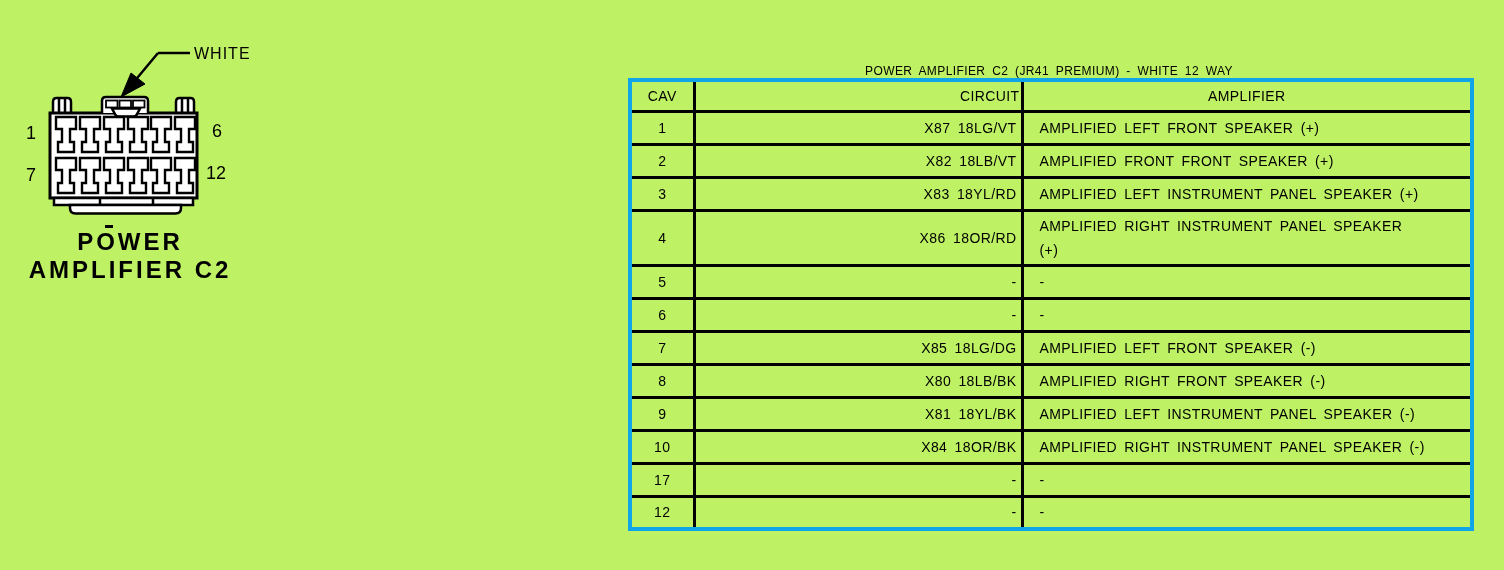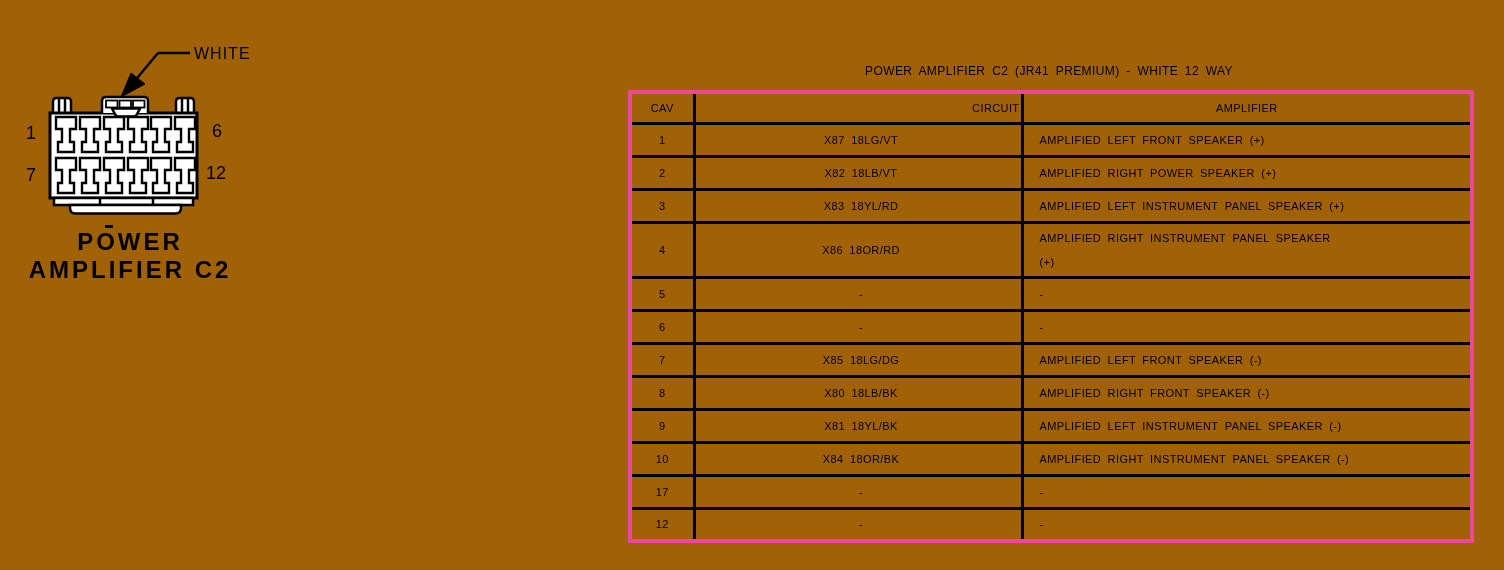--- a/index.html
+++ b/index.html
@@ -6,21 +6,21 @@
     margin: 0;
     padding: 0;
     background: #ffffff;
     font-family: "Liberation Sans", sans-serif;
     color: #000000;
   }
   .page {
     position: relative;
     width: 1504px;
     height: 570px;
-    background: #a16207;
+    background: #bef264;
     overflow: hidden;
   }
 
   
   .connector-figure {
     position: absolute;
     left: 0;
     top: 40px;
     width: 260px;
     height: 190px;
@@ -56,43 +56,43 @@
     top: 64px;
     width: 842px;
     text-align: center;
     font-size: 12px;
     letter-spacing: 0.4px;
     word-spacing: 3px;
   }
   .pinout-table {
     position: absolute;
     left: 628px;
-    top: 90px;
+    top: 78px;
     width: 842px;
     border-collapse: collapse;
     table-layout: fixed;
-    border: 4px solid #ec4899;
-    font-size: 11px;
+    border: 4px solid #0ea5e9;
+    font-size: 14px;
     letter-spacing: 0.4px;
     word-spacing: 3px;
   }
   .pinout-table th,
   .pinout-table td {
     border: 3px solid #000;
     font-weight: normal;
     vertical-align: middle;
     overflow: hidden;
   }
   .pinout-table thead tr { height: 31px; }
   .pinout-table tbody tr { height: 33px; }
   th.cav-h { text-align: center; }
   th.circuit-h { text-align: right; }
   th.function-h { text-align: center; }
   td.cav { text-align: center; }
-  td.circuit { text-align: center; padding: 2px 4px 2px 10px; }
+  td.circuit { text-align: right; padding: 2px 4px 2px 10px; }
   td.function {
     text-align: left;
     padding: 2px 4px 2px 16px;
     white-space: pre-line;
     line-height: 24px;
   }
 </style>
 </head>
 <body>
 
@@ -185,21 +185,21 @@
 
         <tr>
           <td class="cav">1</td>
           <td class="circuit">X87 18LG/VT</td>
           <td class="function">AMPLIFIED LEFT FRONT SPEAKER (+)</td>
         </tr>
 
         <tr>
           <td class="cav">2</td>
           <td class="circuit">X82 18LB/VT</td>
-          <td class="function">AMPLIFIED RIGHT POWER SPEAKER (+)</td>
+          <td class="function">AMPLIFIED FRONT FRONT SPEAKER (+)</td>
         </tr>
 
         <tr>
           <td class="cav">3</td>
           <td class="circuit">X83 18YL/RD</td>
           <td class="function">AMPLIFIED LEFT INSTRUMENT PANEL SPEAKER (+)</td>
         </tr>
 
         <tr>
           <td class="cav">4</td>

